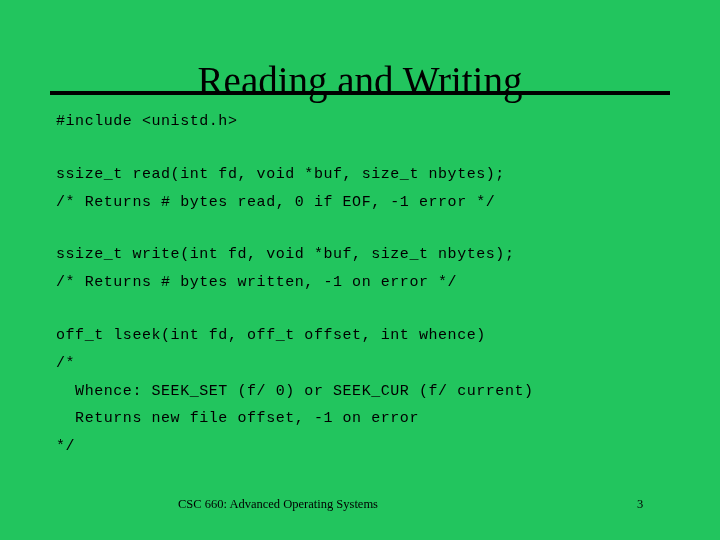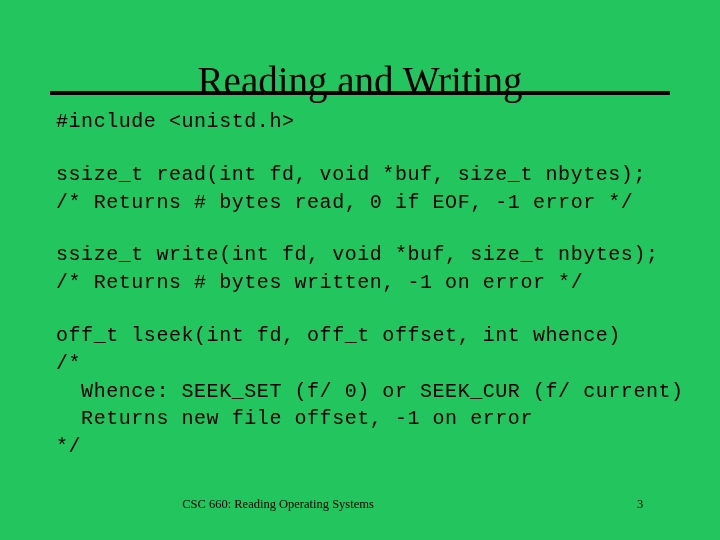--- a/index.html
+++ b/index.html
@@ -47,21 +47,21 @@
     background: #000000;
   }
 
   
   .code-body {
     position: absolute;
     left: 56px;
     top: 108px;
     width: 640px;
     font-family: "Liberation Mono", "DejaVu Sans Mono", monospace;
-    font-size: 20px;
+    font-size: 15px;
     line-height: 27.8px;
     letter-spacing: 0.55px;
     color: #000000;
     white-space: pre;
   }
   .code-line {
     display: block;
     height: 27.8px;
     white-space: pre;
   }
@@ -99,17 +99,17 @@
 <body>
 
 <div class="slide">
 
   <h1 class="slide-title">Reading and Writing</h1>
 
   <div class="title-rule"></div>
 
   <div class="code-body"><span class="code-line">#include &lt;unistd.h&gt;</span><span class="code-line blank">&nbsp;</span><span class="code-line">ssize_t read(int fd, void *buf, size_t nbytes);</span><span class="code-line">/* Returns # bytes read, 0 if EOF, -1 error */</span><span class="code-line blank">&nbsp;</span><span class="code-line">ssize_t write(int fd, void *buf, size_t nbytes);</span><span class="code-line">/* Returns # bytes written, -1 on error */</span><span class="code-line blank">&nbsp;</span><span class="code-line">off_t lseek(int fd, off_t offset, int whence)</span><span class="code-line">/*</span><span class="code-line">  Whence: SEEK_SET (f/ 0) or SEEK_CUR (f/ current)</span><span class="code-line">  Returns new file offset, -1 on error</span><span class="code-line">*/</span></div>
 
-  <div class="footer-text">CSC 660: Reading Operating Systems</div>
+  <div class="footer-text">CSC 660: Advanced Operating Systems</div>
 
   <div class="footer-page">3</div>
 
 </div>
 
 </body></html>

